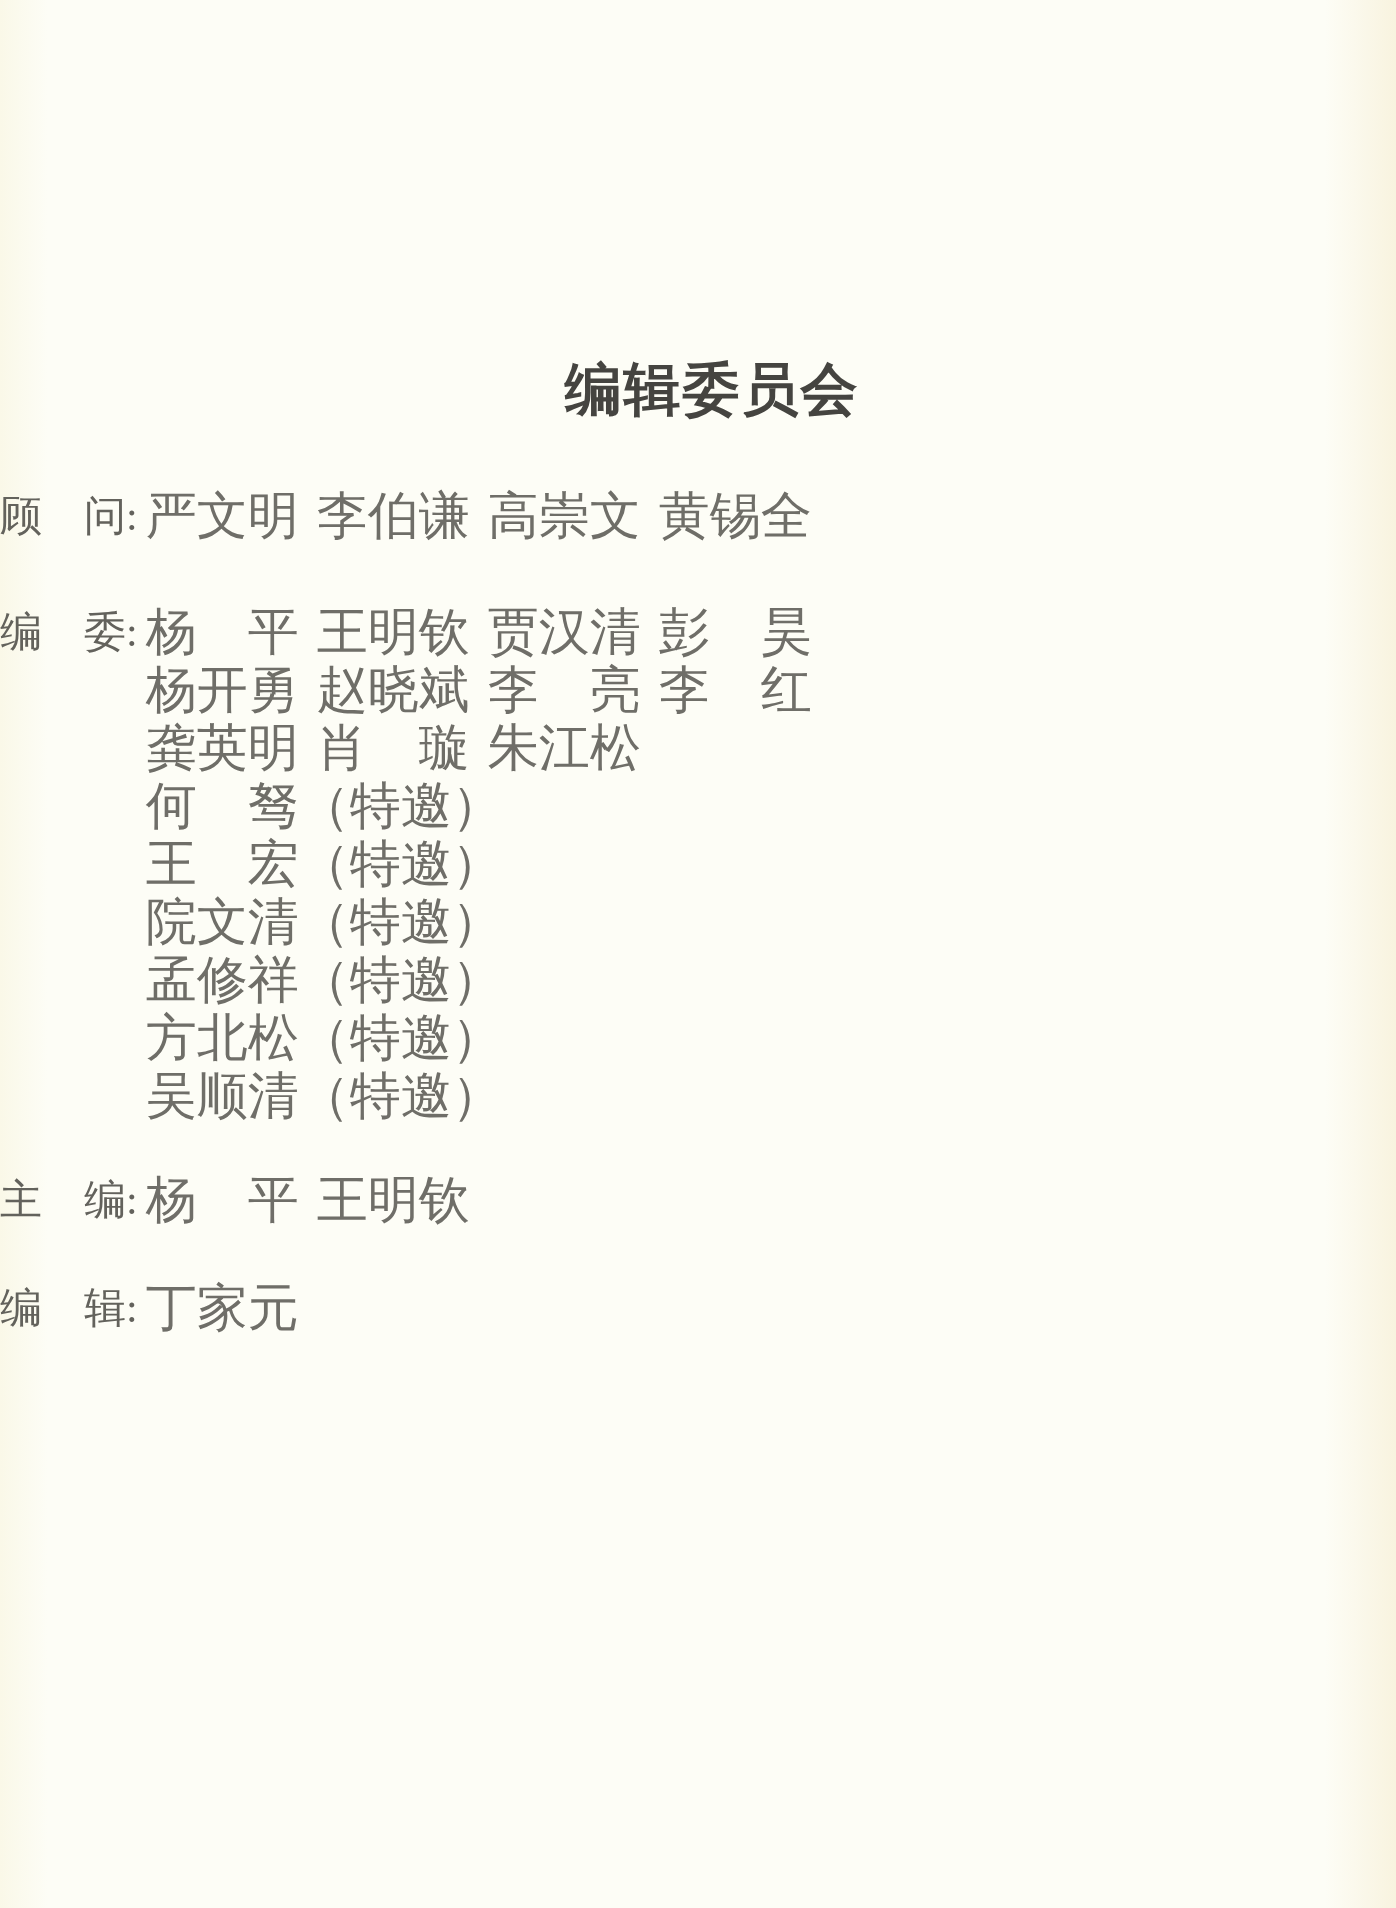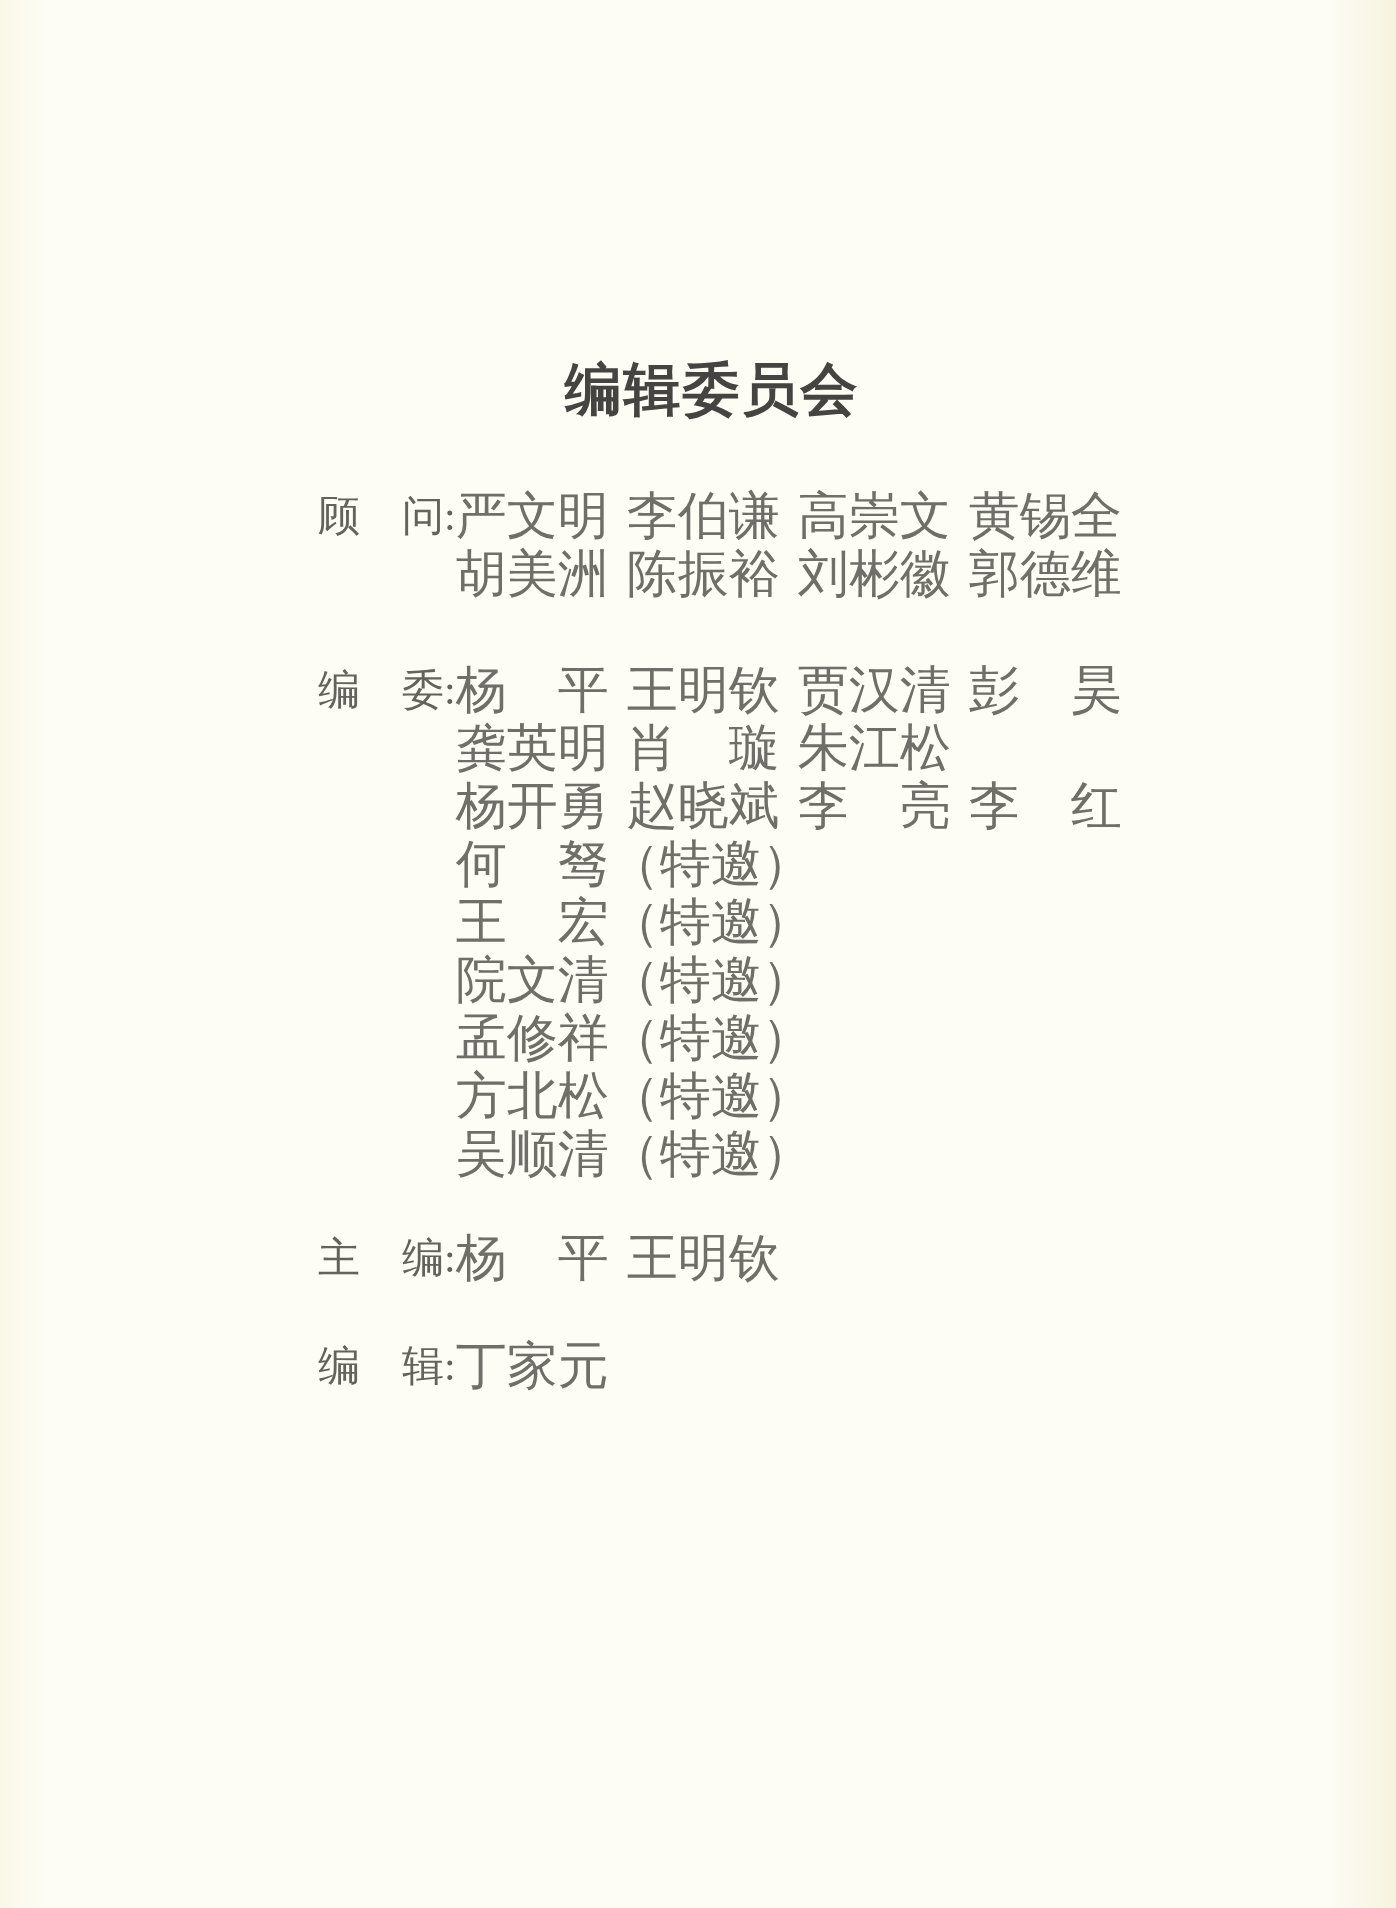--- a/index.html
+++ b/index.html
@@ -14,21 +14,21 @@
     color:var(--text,#6f6e68);
   }
   .page{position:relative;width:1396px;height:1908px;}
   .title{
     margin:352px 0 0 0;padding:0;
     text-align:center;transform:translateX(14px);
     font-family:"Liberation Sans","DejaVu Sans",sans-serif;
     font-size:57px;font-weight:700;letter-spacing:2px;
     color:var(--title_text,#454440);
   }
-  .section{display:flex;align-items:flex-start;padding-left:318px;}
+  .section{display:flex;align-items:flex-start;gap:8px;}
   .sec-advisors{margin-top:58px;}
   .sec-board{margin-top:58px;font-family:Liberation Serif, serif;}
   .sec-chief{margin-top:46px;}
   .sec-editor{margin-top:50px;}
   .label{
     flex:0 0 136px;white-space:nowrap;overflow:visible;
     font-size:42px;line-height:58px;
     color:var(--label_text,#63625c);
   }
   .rows{flex:1;}
@@ -45,48 +45,42 @@
 
   <div class="section sec-advisors">
     <div class="label">顾　问:</div>
     <div class="rows">
       <div class="row">
         <span class="name">严文明</span>
         <span class="name">李伯谦</span>
         <span class="name">高崇文</span>
         <span class="name">黄锡全</span>
       </div>
-      <div class="row">
-        <span class="name">胡美洲</span>
-        <span class="name">陈振裕</span>
-        <span class="name">刘彬徽</span>
-        <span class="name">郭德维</span>
-      </div>
     </div>
   </div>
 
   <div class="section sec-board">
     <div class="label">编　委:</div>
     <div class="rows">
       <div class="row">
         <span class="name">杨　平</span>
         <span class="name">王明钦</span>
         <span class="name">贾汉清</span>
         <span class="name">彭　昊</span>
       </div>
       <div class="row">
-        <span class="name">龚英明</span>
-        <span class="name">肖　璇</span>
-        <span class="name">朱江松</span>
-      </div>
-      <div class="row">
         <span class="name">杨开勇</span>
         <span class="name">赵晓斌</span>
         <span class="name">李　亮</span>
         <span class="name">李　红</span>
+      </div>
+      <div class="row">
+        <span class="name">龚英明</span>
+        <span class="name">肖　璇</span>
+        <span class="name">朱江松</span>
       </div>
       <div class="row">
         <span class="name single">何　驽（特邀）</span>
       </div>
       <div class="row">
         <span class="name single">王　宏（特邀）</span>
       </div>
       <div class="row">
         <span class="name single">院文清（特邀）</span>
       </div>

